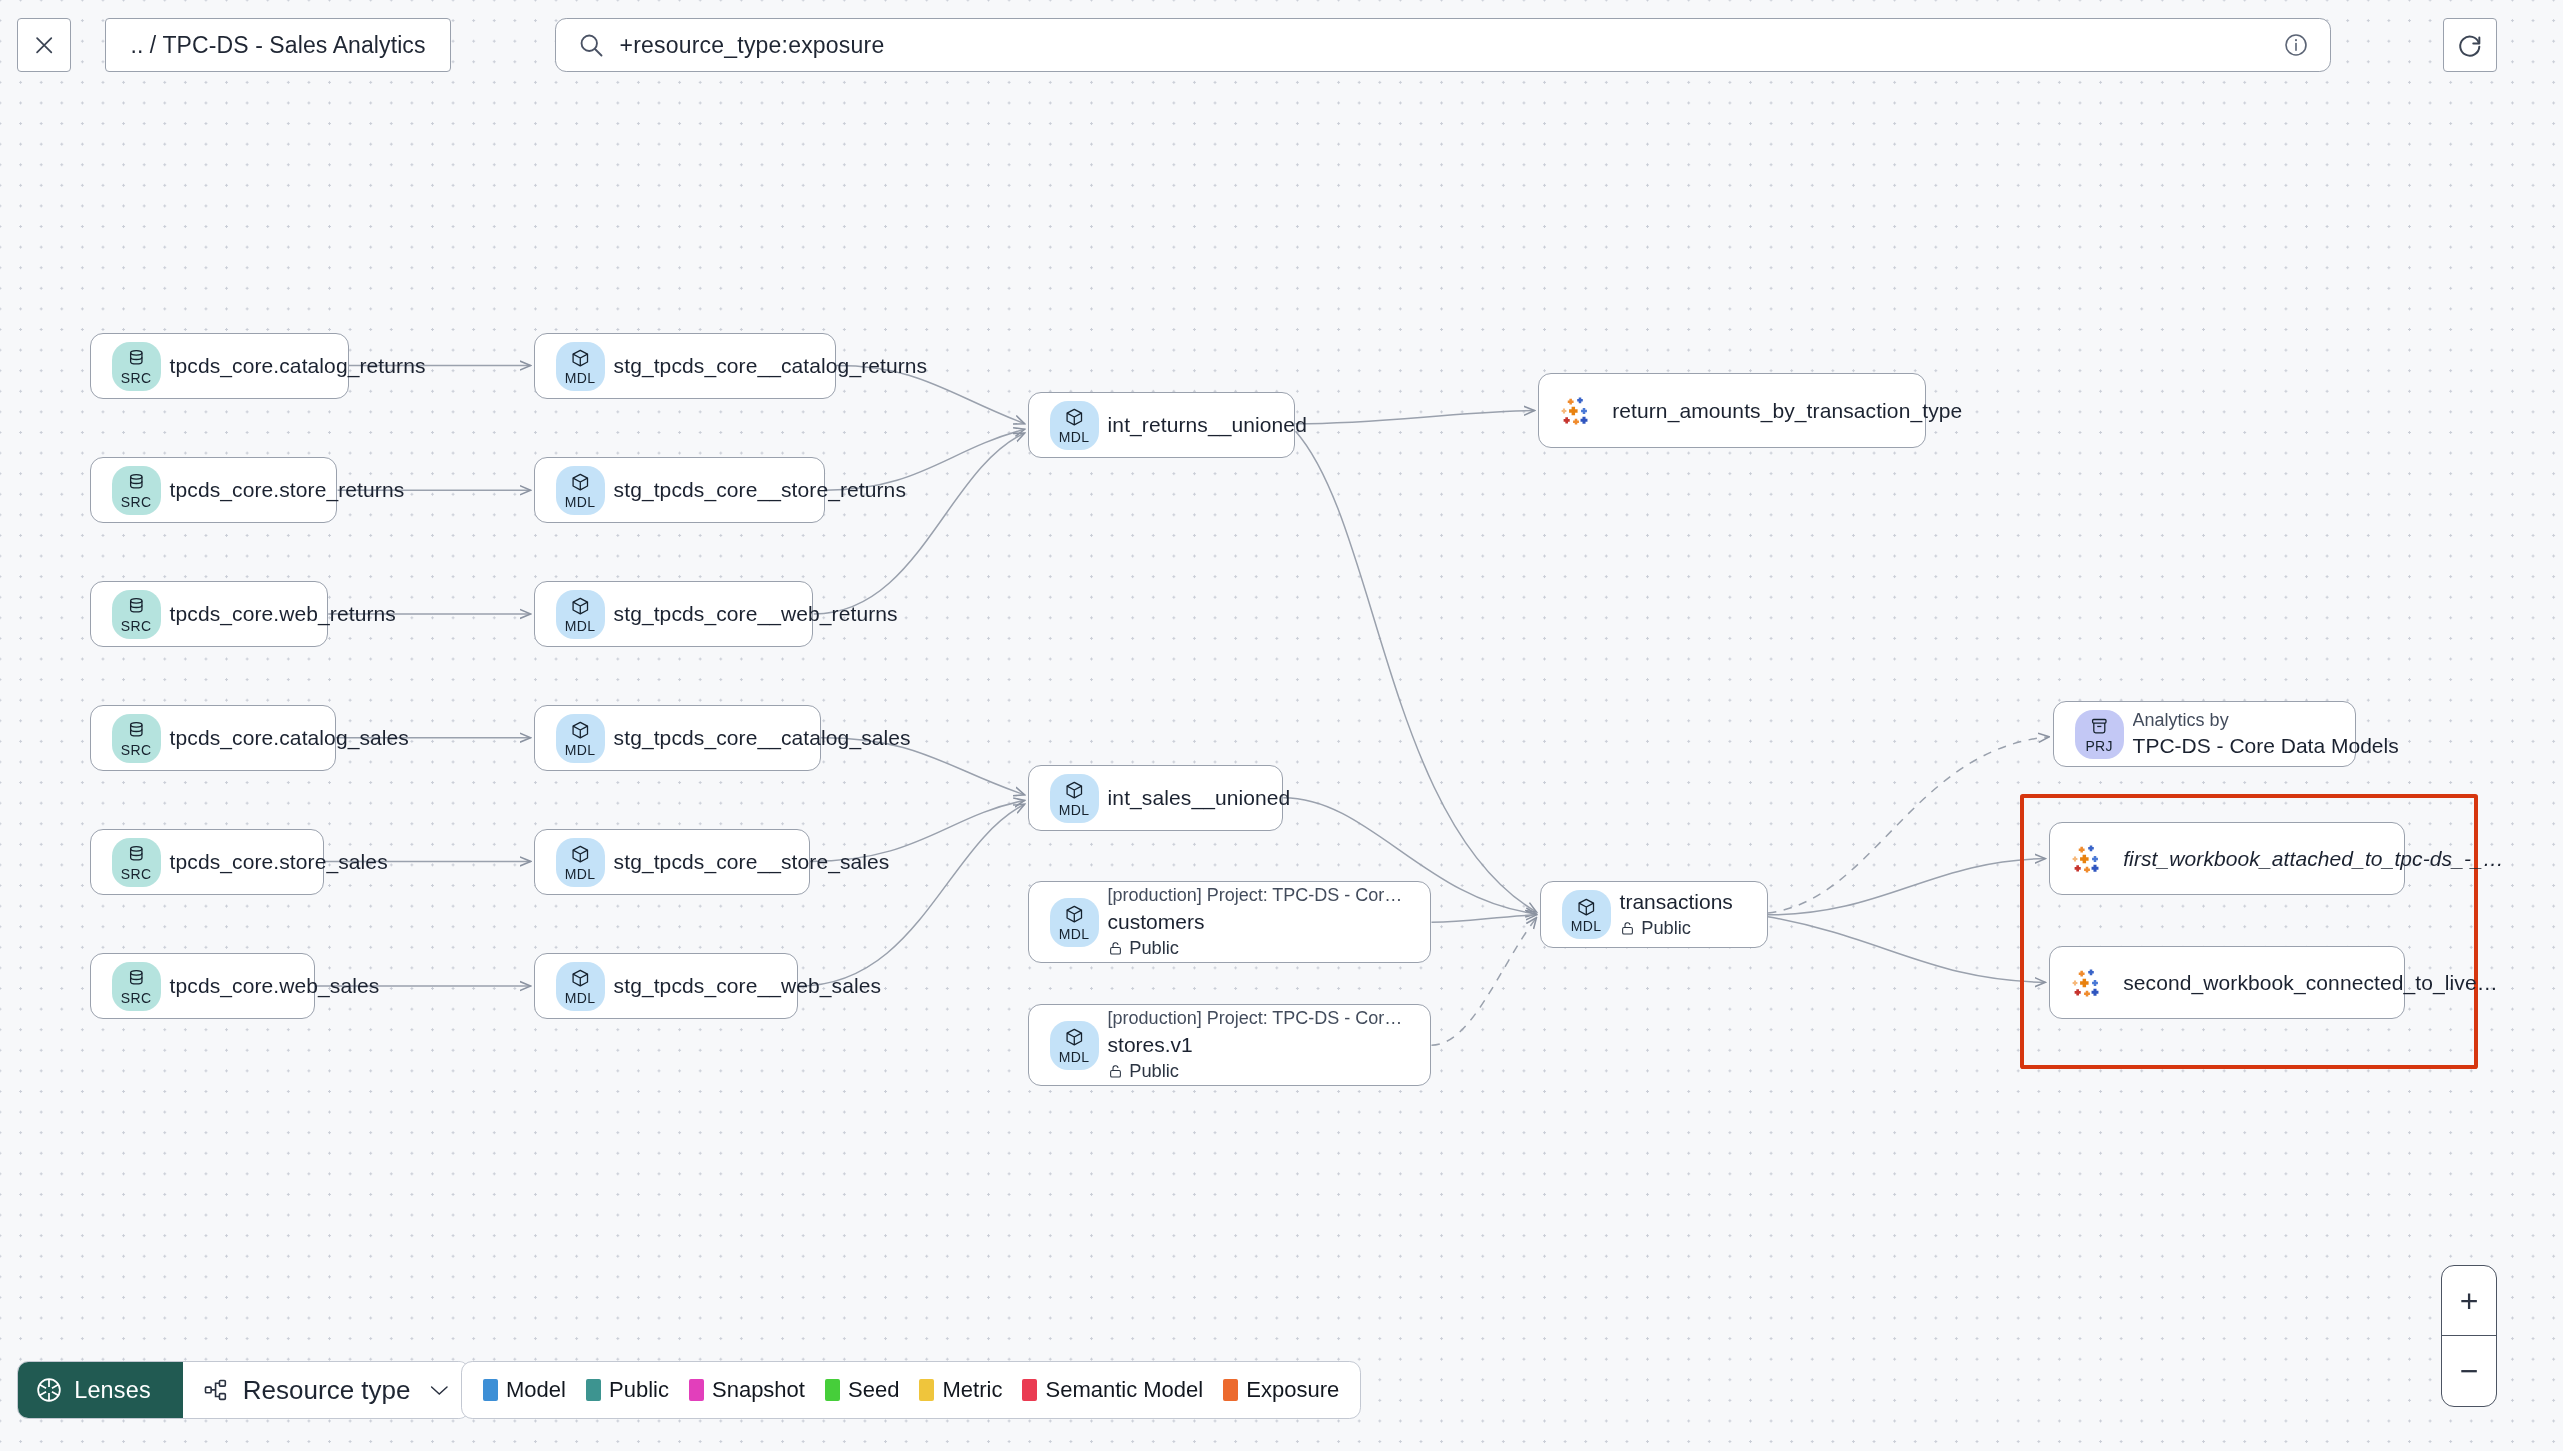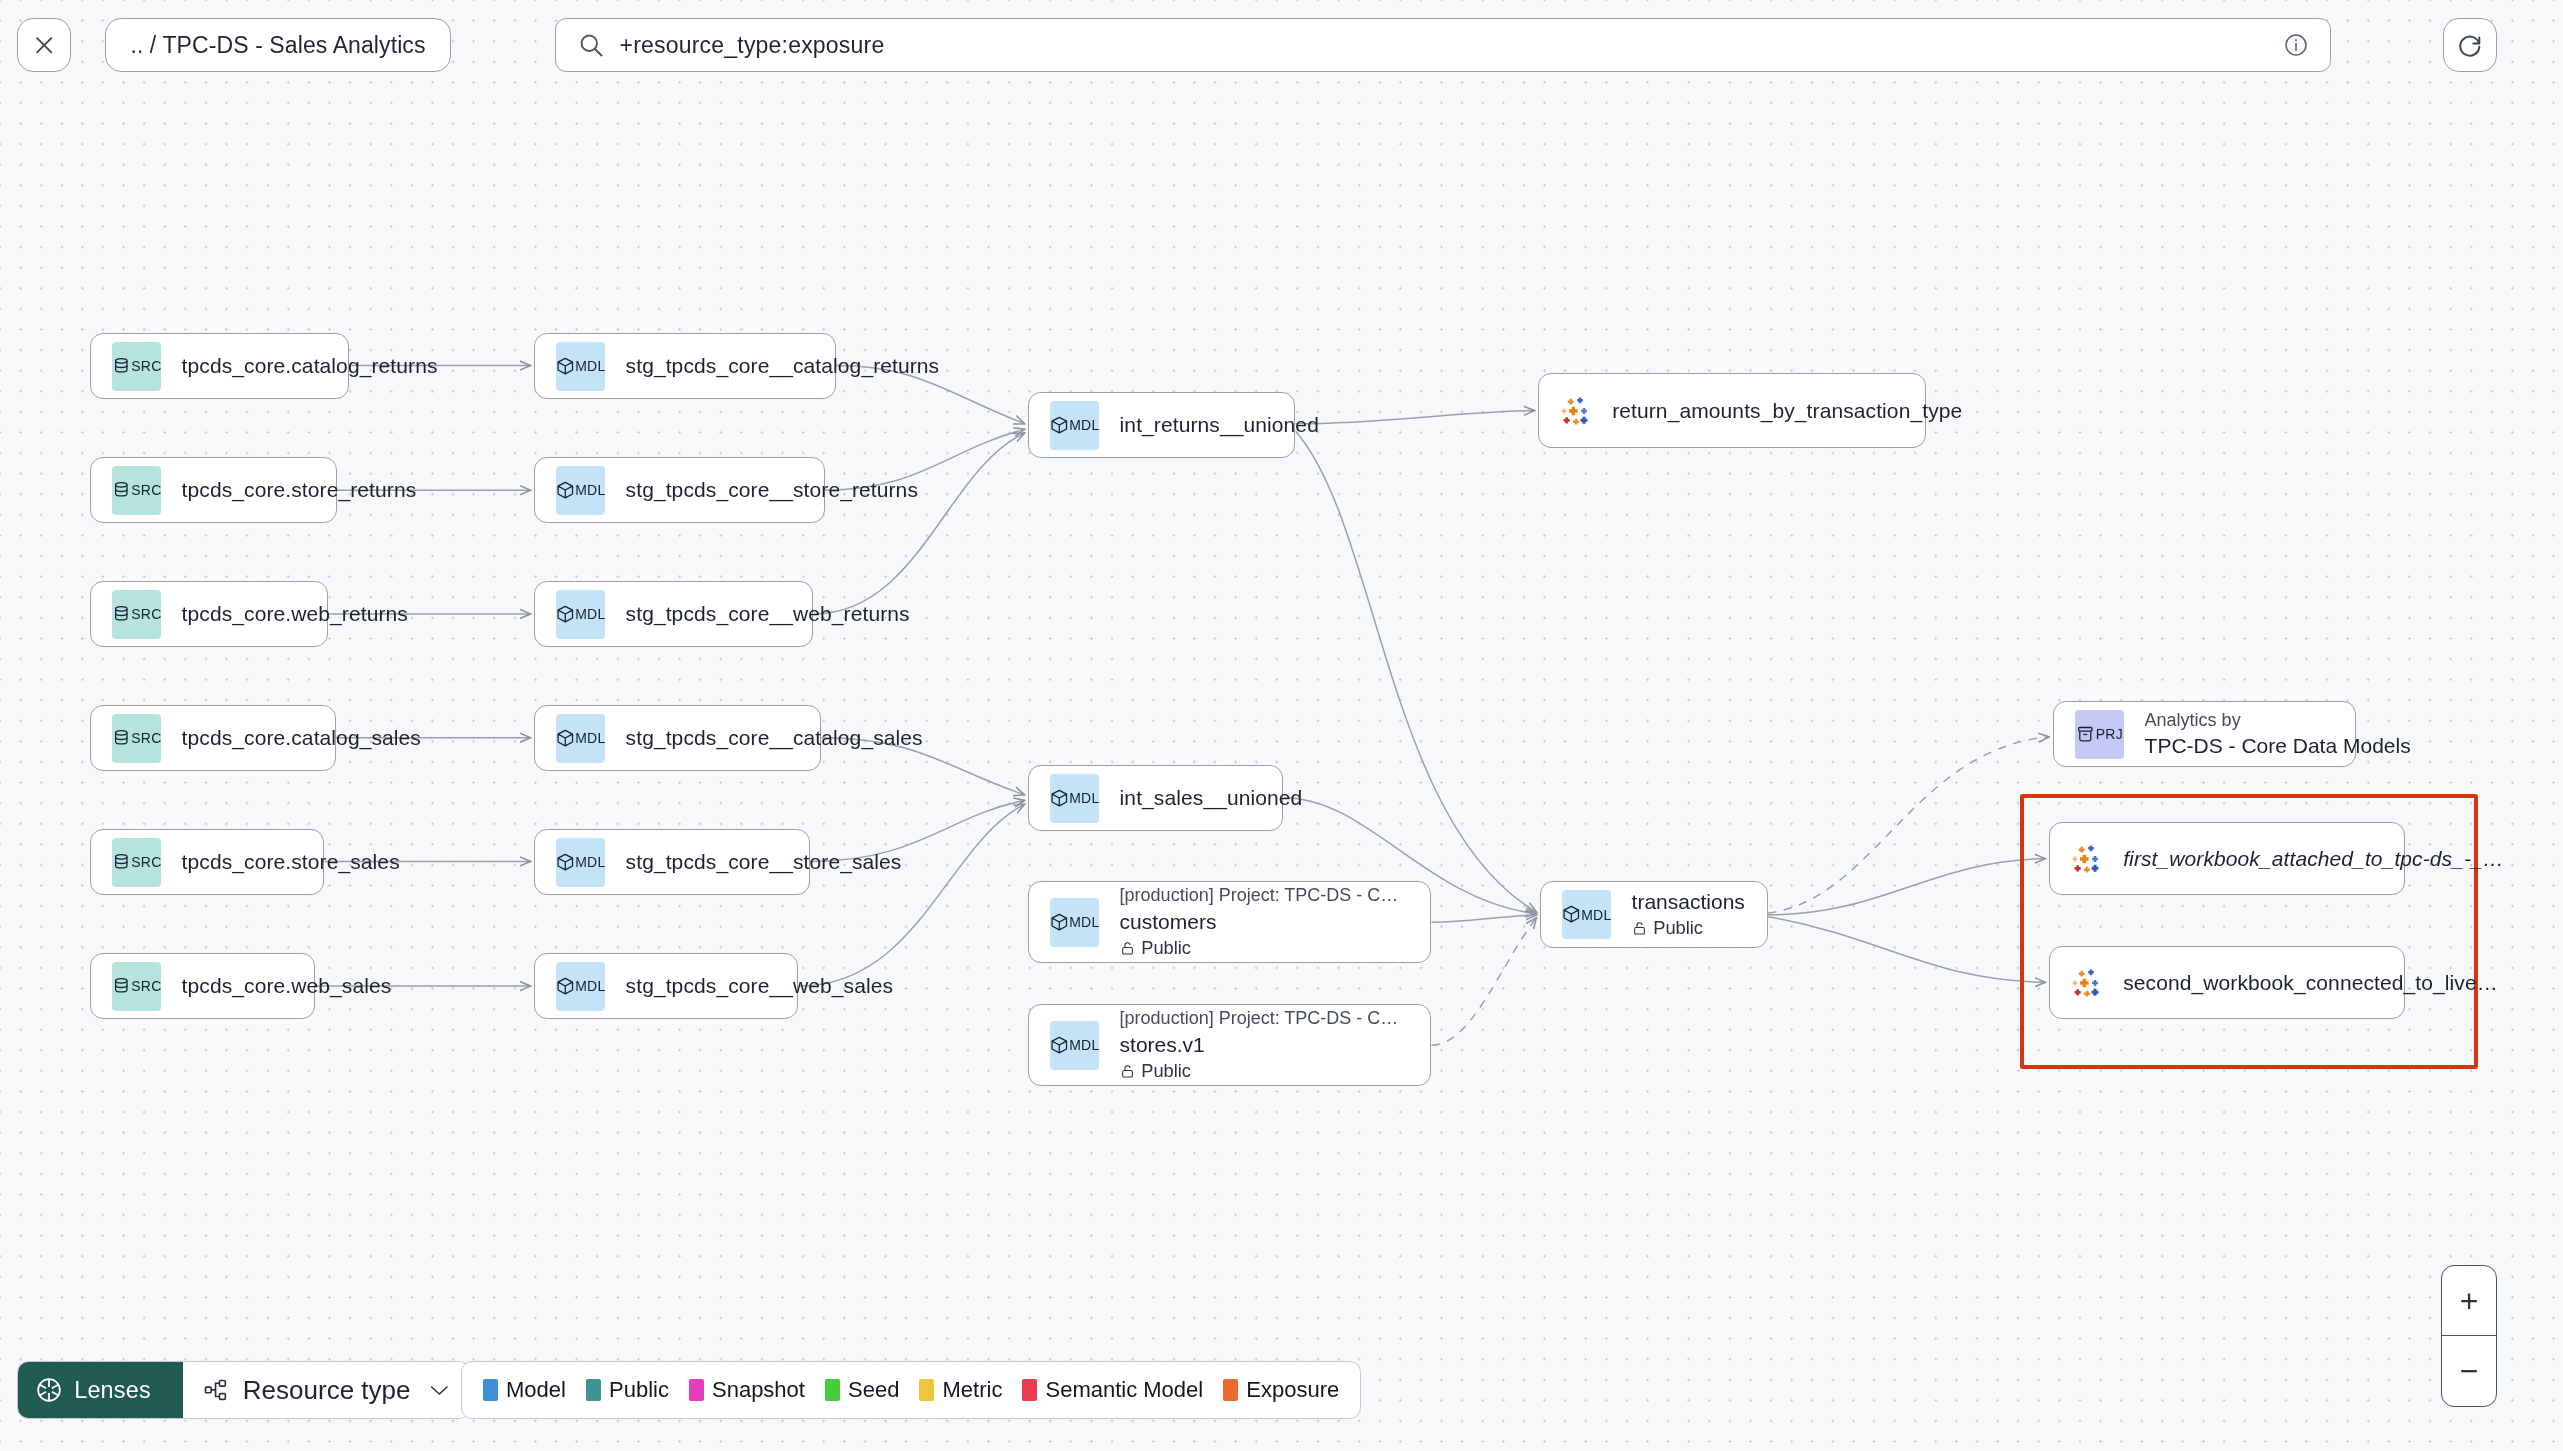--- a/index.html
+++ b/index.html
@@ -20,21 +20,21 @@
 
   
   .topbar {
     position: absolute; top: 0; left: 0; width: 2563px; height: 110px;
     z-index: 40;
   }
   .tb-btn {
     position: absolute;
     background: #ffffff;
     border: 1.5px solid #9aa1ad;
-    border-radius: 16px;
+    border-radius: 4px;
     display: flex; align-items: center; justify-content: center;
     color: #3c4554;
   }
   .close-btn { left: 17px; top: 18px; width: 54px; height: 54px; }
   .breadcrumb-btn {
     left: 105px; top: 18px; height: 54px; padding: 0 24.4px;
     font-size: 23px; color: #1f2633; letter-spacing: 0.1px;
     justify-content: center;
   }
   .searchbar {
@@ -59,23 +59,23 @@
     background: #ffffff;
     border: 1.4px solid #9aa1ad;
     border-radius: 13px;
     display: flex; align-items: center;
     padding: 0 22.5px 0 20.6px;
     z-index: 10;
   }
   .node .badge {
     flex: 0 0 auto;
     width: 49px; height: 49px;
-    border-radius: 4px;
-    display: flex; flex-direction: row; align-items: center; justify-content: center;
-    margin-right: 21px;
+    border-radius: 18px;
+    display: flex; flex-direction: column; align-items: center; justify-content: center;
+    margin-right: 9px;
   }
   .badge.src { background: #b5e3de; color:#16222e; }
   .badge.mdl { background: #c4e2f8; color:#16222e; }
   .badge.prj { background: #c3c8f5; color:#16222e; }
   .badge .gly { height: 22.5px; display:flex; align-items:center; justify-content:center; }
   .badge .abbr { font-size: 14px; line-height: 14px; letter-spacing: 0.3px; margin-top: 0.9px; font-weight: 400; }
 
   .node .label {
     font-size: 21px; color: #1b2230; white-space: nowrap;
     letter-spacing: 0.1px;

